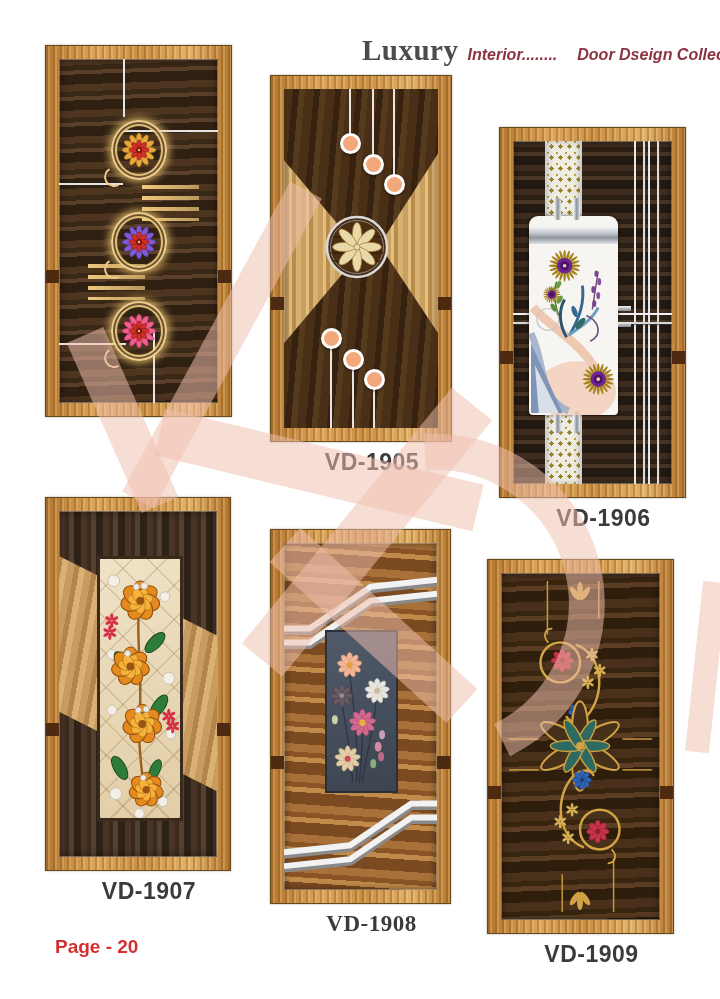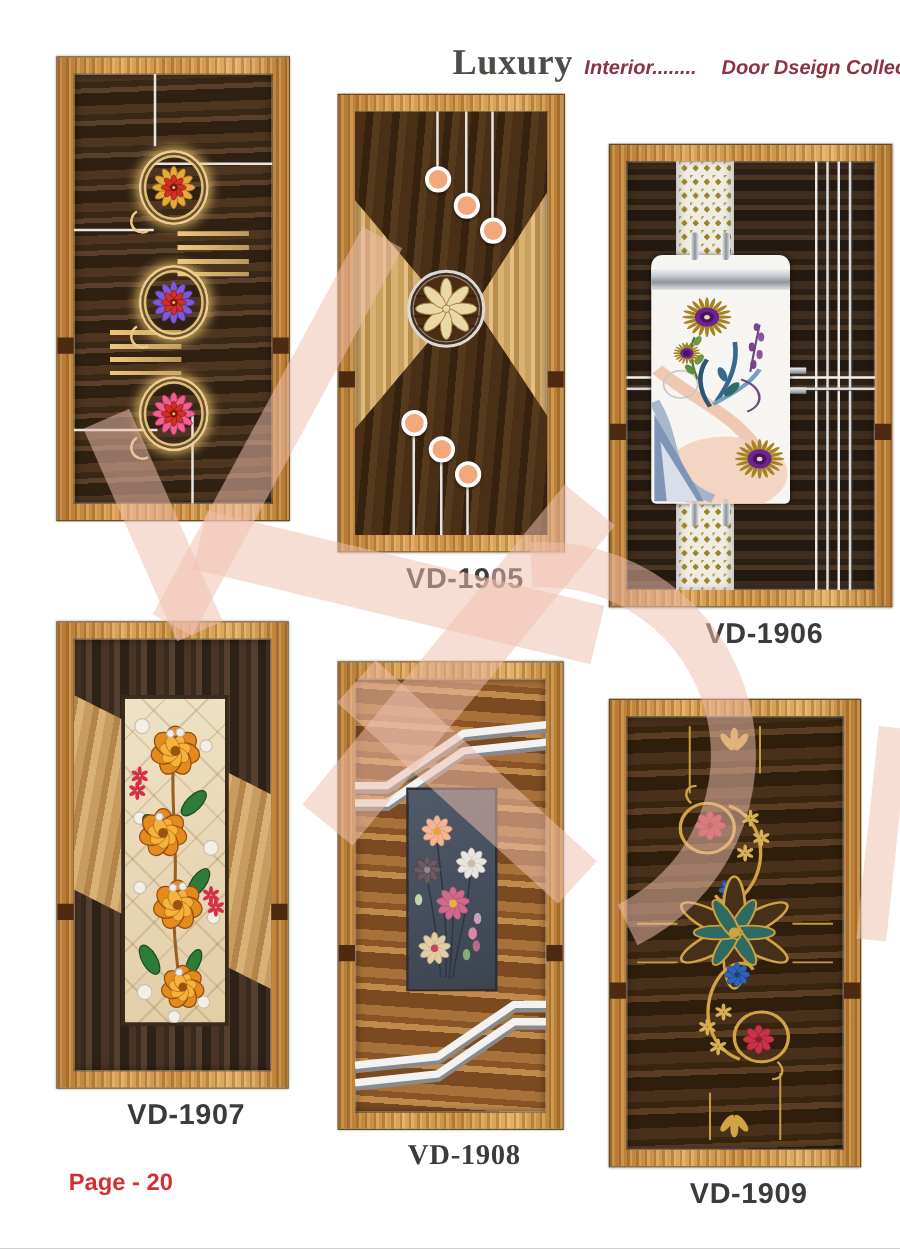--- a/index.html
+++ b/index.html
@@ -247,21 +247,21 @@
                 <ellipse rx="4.6" ry="11.5" cy="-13" fill="#ead9a8" stroke="#a8813d" stroke-width="0.8" transform="rotate(315)"></ellipse>
               </g>
             <circle r="3" fill="#e8d9a8" stroke="#a8813d" stroke-width="0.8"></circle>
           </g>
         </svg>
       </div>
     </div>
     <figcaption class="label">VD-1905</figcaption>
   </figure>
 
-  <figure class="door d3" style="margin:0;padding-left:40px;">
+  <figure class="door d3" style="margin:12px;">
     <div class="frame">
       <div class="notch l"></div>
       <div class="notch r"></div>
       <div class="inner wood-dark3">
         <div class="jewelstrip"></div>
         <div class="vpair" style="left:76%;"></div>
         <div class="vpair" style="left:85%;"></div>
         <div class="hline3"></div>
         <div class="panel3">
           <div class="cap"></div>
@@ -640,21 +640,21 @@
                 </g>
                 <circle r="3" fill="#cc4558"></circle>
             </g>
           </svg>
         </div>
       </div>
     </div>
     <figcaption class="label">VD-1908</figcaption>
   </figure>
 
-  <figure class="door d6" style="margin:0;padding-left:15px;">
+  <figure class="door d6" style="margin:0;">
     <div class="frame">
       <div class="notch l"></div>
       <div class="notch r"></div>
       <div class="inner wood-choc-h">
         <svg class="orn6" width="100%" height="100%" viewBox="0 0 161 349" preserveAspectRatio="none">
           <g stroke="#c89a3f" stroke-width="1.5">
             <line x1="47" y1="8" x2="47" y2="62"></line>
               <line x1="99" y1="8" x2="99" y2="46"></line>
             <line x1="114" y1="287" x2="114" y2="341"></line>
               <line x1="62" y1="303" x2="62" y2="341"></line>

